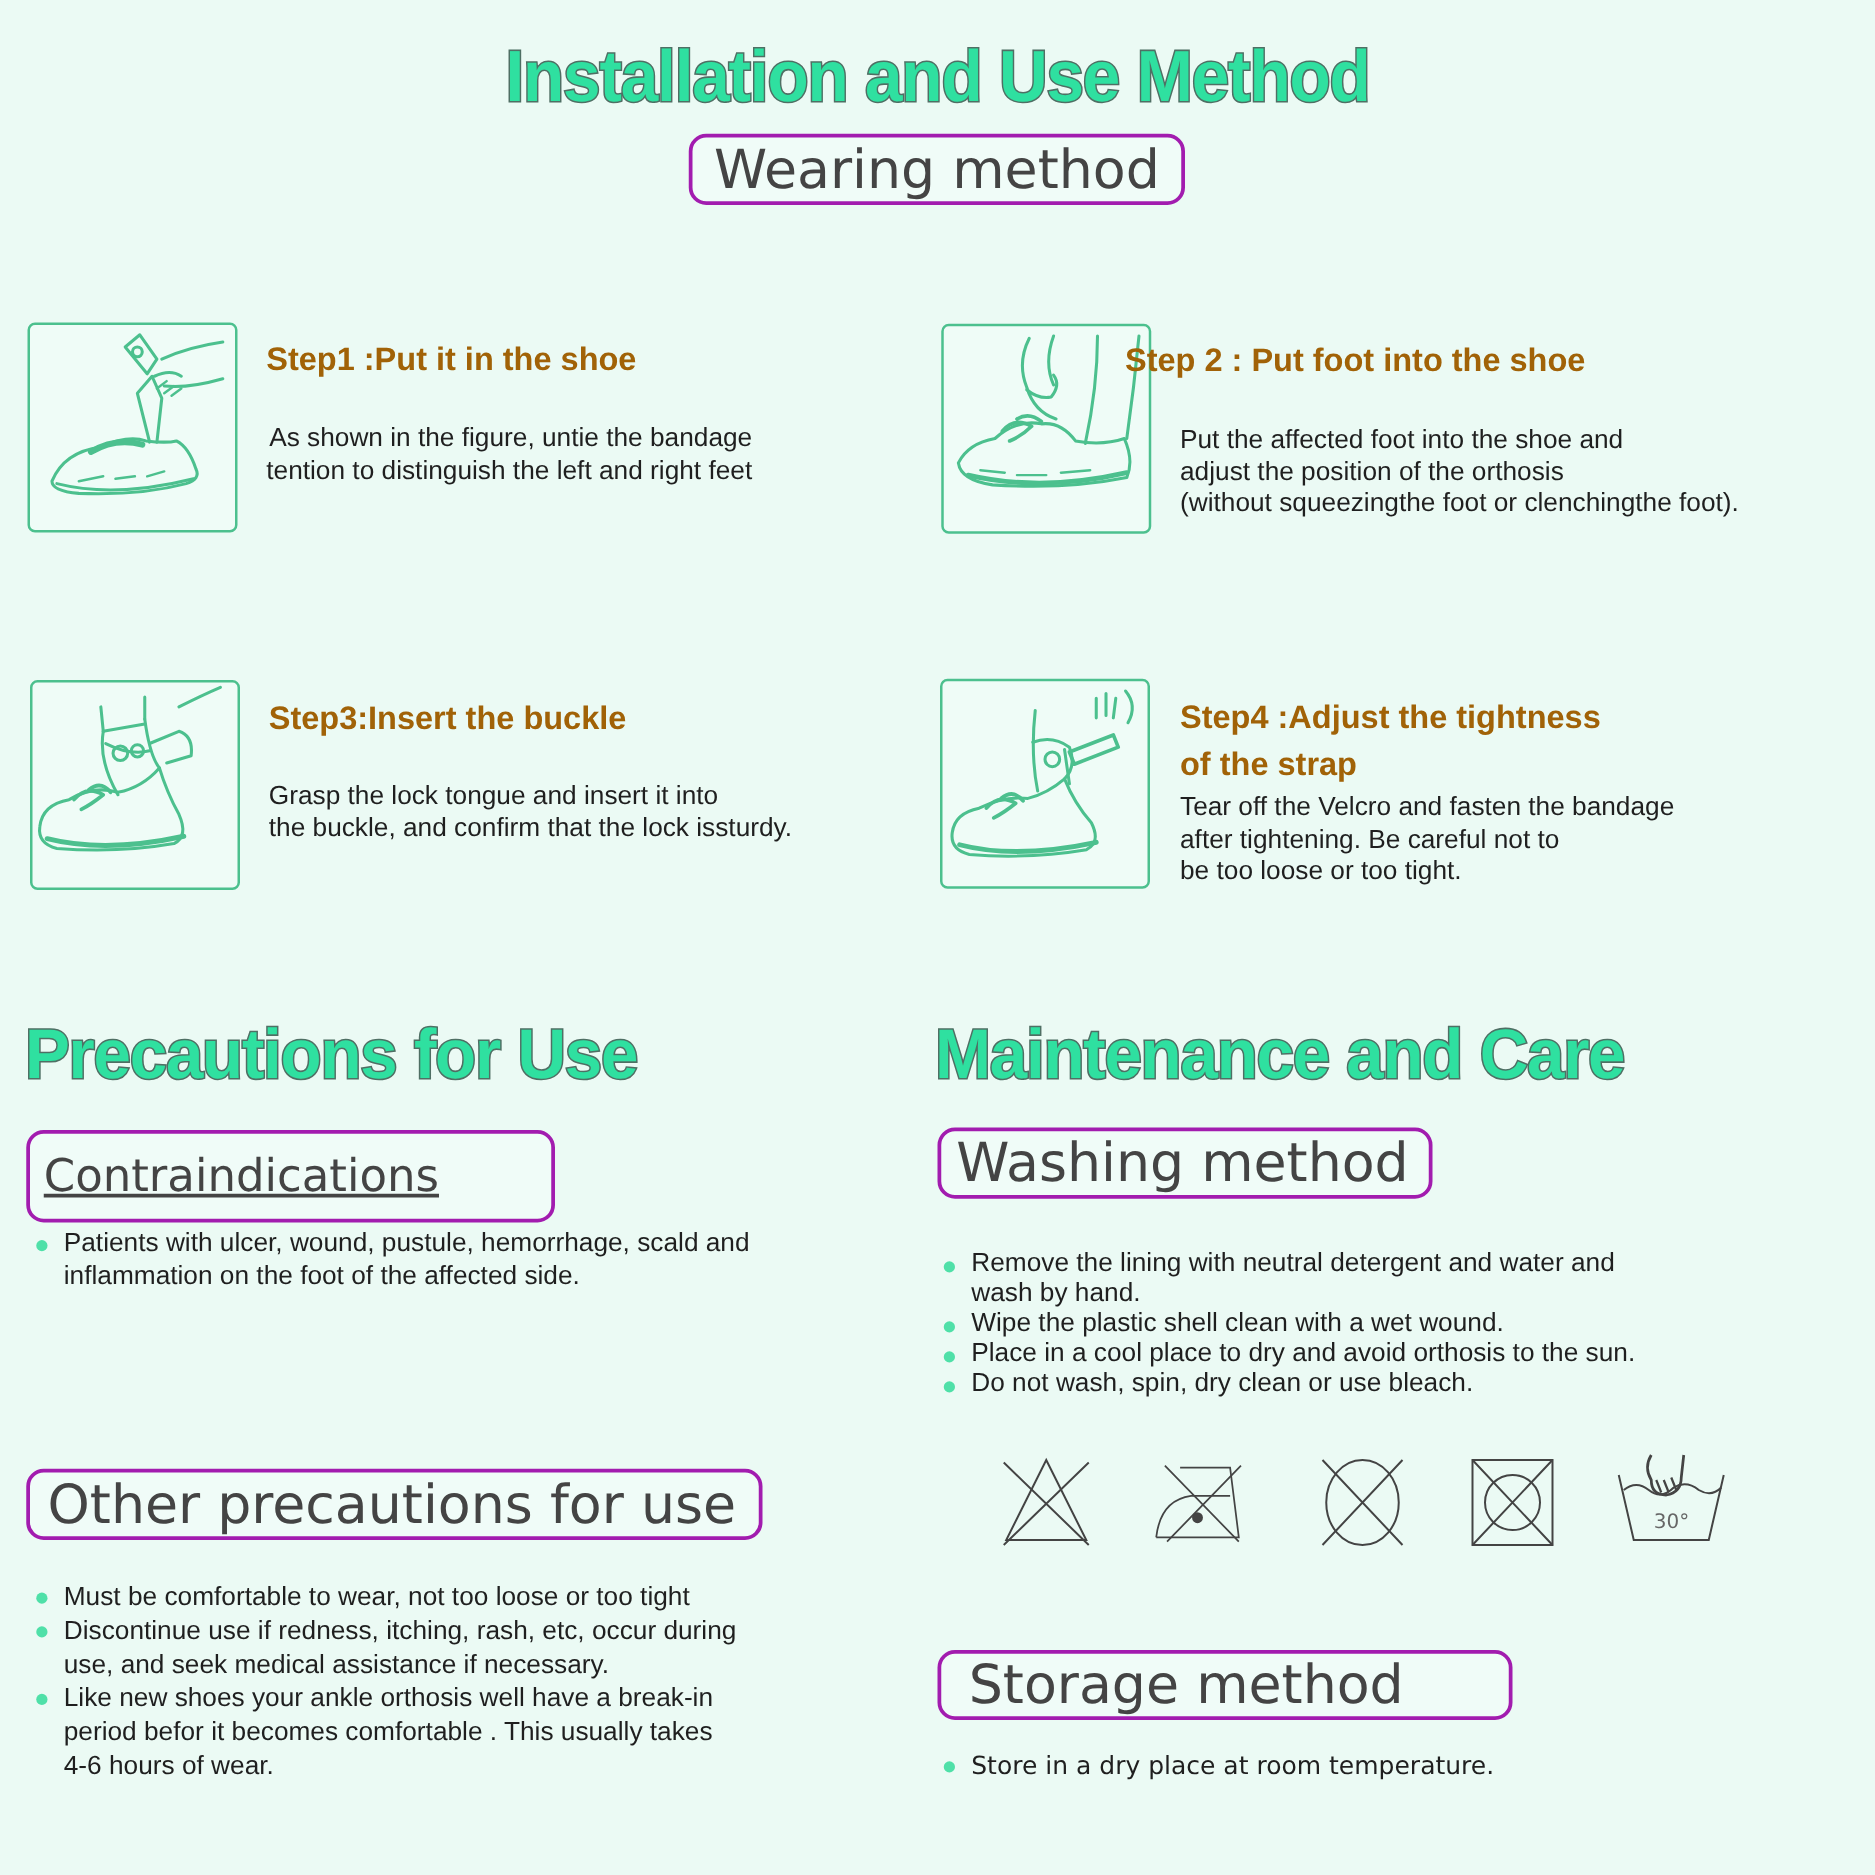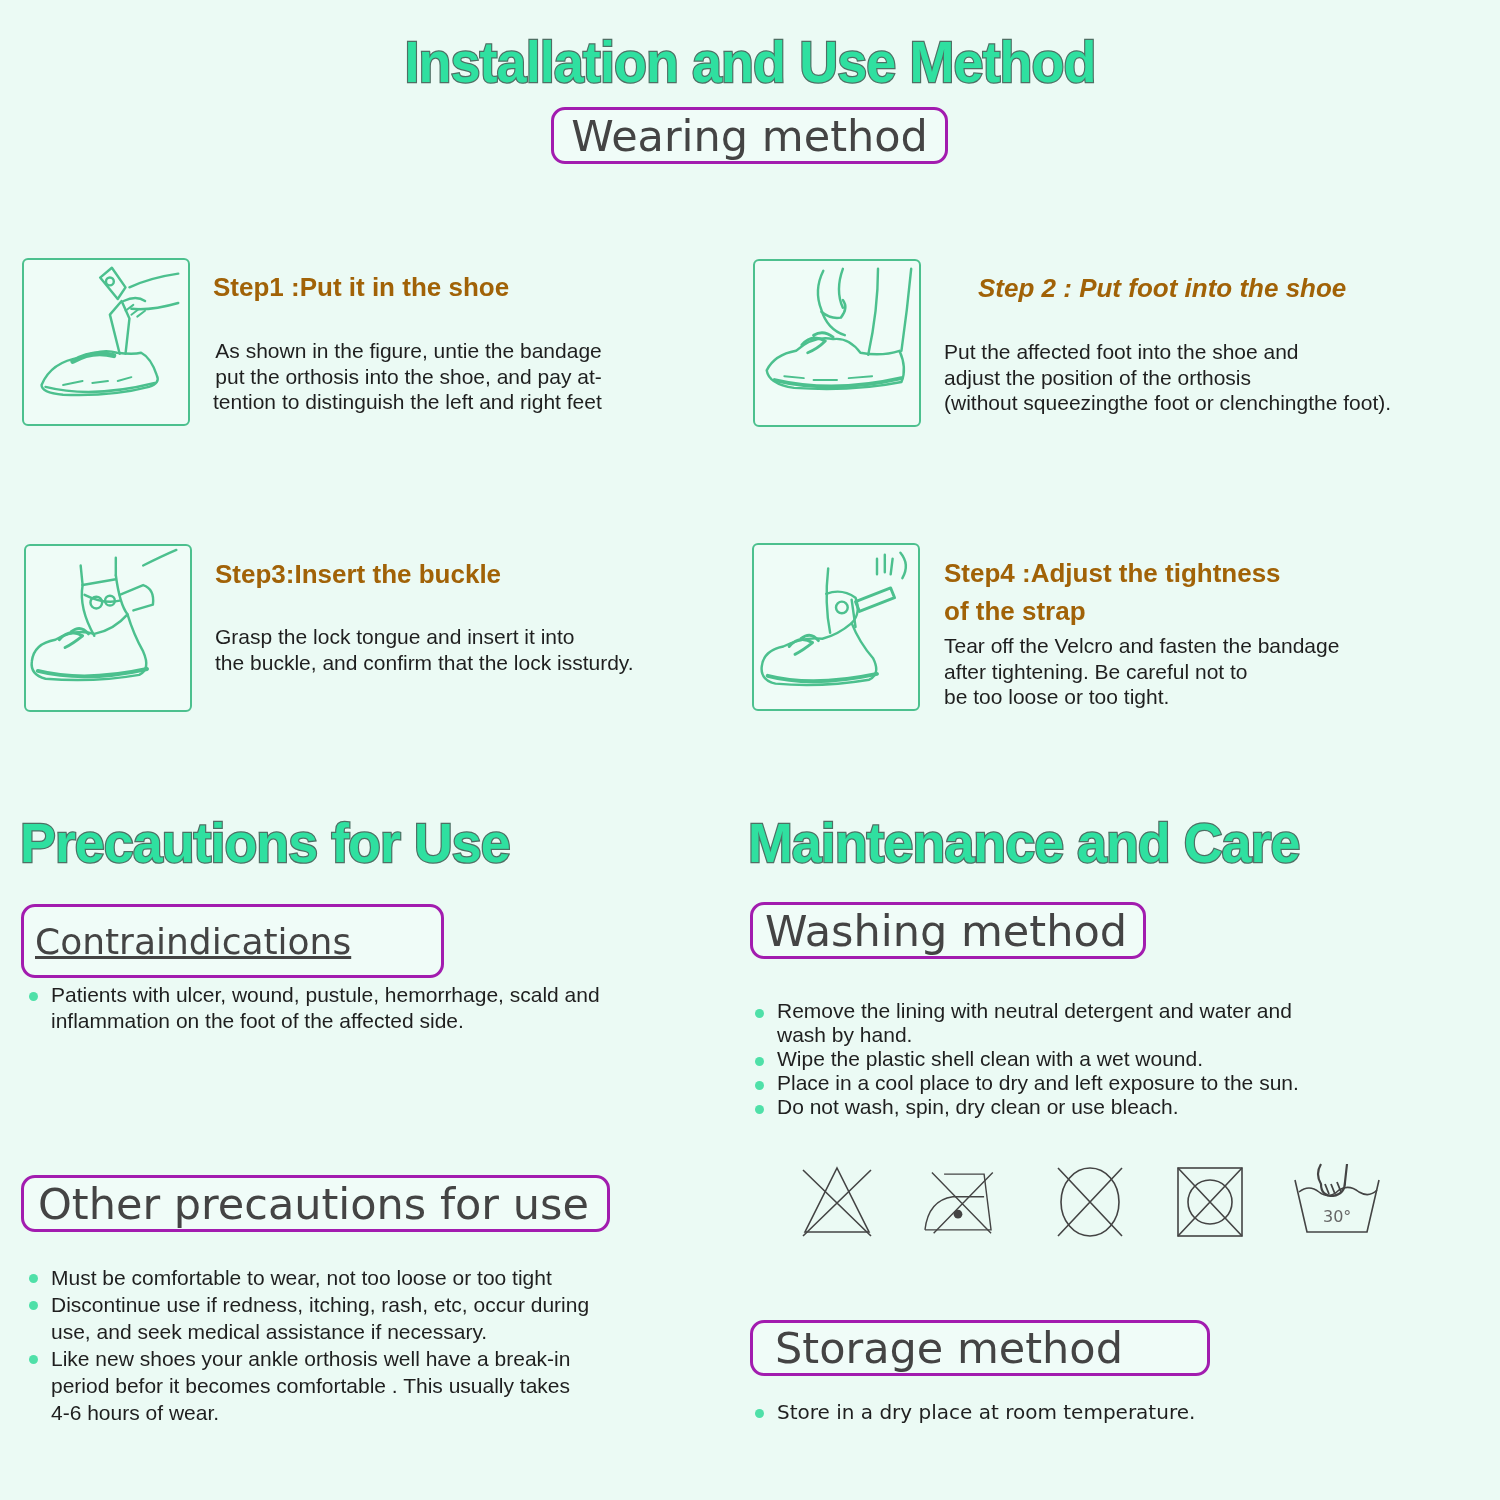--- a/index.html
+++ b/index.html
@@ -57,36 +57,35 @@
     <path d="M78 18 L90 8 L104 28 L96 40 Z"></path>
     <circle cx="88" cy="22" r="4"></circle>
     <path d="M108 28 Q130 18 158 14 M110 50 Q130 52 158 44 M102 42 Q115 36 124 42"></path>
     <path d="M104 52 L112 46 M110 56 L118 50 M116 58 L124 52" stroke-width="2"></path>
     <path d="M40 128 L60 124 M70 126 L86 124 M96 124 L110 120" stroke-width="2"></path>
   </svg>
 </div>
 <div class="abs step-title" style="left:213px; top:268px;">Step1 :Put it in the shoe</div>
 <div class="abs step-body" style="left:213px; top:338px;text-align:right;">
   <div>As shown in the figure, untie the bandage</div>
-  <div>put the orthosis into the shoe, and pay at-</div>
   <div>tention to distinguish the left and right feet</div>
 </div>
 
 <div class="abs step-img" style="left:753px; top:259px;">
   <svg viewBox="0 0 168 168" fill="none" stroke="#4cc08e" stroke-width="2.5" stroke-linejoin="round" stroke-linecap="round">
     <path d="M12 112 Q20 96 42 92 Q60 76 80 80 Q96 78 108 94 Q130 98 148 92 Q156 110 150 124 Q100 134 40 130 Q14 126 12 112 Z"></path>
     <path d="M20 122 Q80 136 150 120" stroke-width="4"></path>
     <path d="M48 86 Q58 74 72 82 Q64 90 54 94 M60 76 Q70 70 80 78" stroke-width="3"></path>
     <path d="M116 96 Q126 50 126 8 M150 92 Q156 50 160 8"></path>
     <path d="M70 10 Q60 30 68 50 Q74 70 92 76 M90 8 Q82 30 90 48"></path>
     <path d="M68 52 Q78 60 88 58 Q96 48 90 40"></path>
     <path d="M30 118 L50 120 M60 122 L84 122 M96 120 L120 118" stroke-width="2"></path>
   </svg>
 </div>
-<div class="abs step-title" style="left:978px; top:269px;font-style:italic;">Step 2 : Put foot into the shoe</div>
+<div class="abs step-title" style="left:900px; top:269px;">Step 2 : Put foot into the shoe</div>
 <div class="abs step-body" style="left:944px; top:339px;">
   <div>Put the affected foot into the shoe and</div>
   <div>adjust the position of the orthosis</div>
   <div>(without squeezingthe foot or clenchingthe foot).</div>
 </div>
 
 <div class="abs step-img" style="left:24px; top:544px;">
   <svg viewBox="0 0 168 168" fill="none" stroke="#4cc08e" stroke-width="2.5" stroke-linejoin="round" stroke-linecap="round">
     <path d="M6 118 Q8 100 30 96 Q50 84 70 90 Q90 86 104 70 Q110 90 120 108 Q128 126 116 132 Q70 140 20 136 Q4 132 6 118 Z"></path>
     <path d="M12 128 Q60 140 124 126" stroke-width="4"></path>
@@ -151,21 +150,21 @@
 
 <div class="abs big-title sec-title" style="left:748px; top:810px;">Maintenance and Care</div>
 
 <div class="abs pill" style="left:750px; top:902px; width:396px; height:57px; padding-left:12px; font-size:43px;">
   <span>Washing method</span>
 </div>
 <ul class="abs bullets" style="left:750px; top:999px; line-height:24px;">
   <li><span style="white-space:pre-line">Remove the lining with neutral detergent and water and
 wash by hand.</span></li>
   <li><span style="white-space:pre-line">Wipe the plastic shell clean with a wet wound.</span></li>
-  <li><span style="white-space:pre-line">Place in a cool place to dry and left exposure to the sun.</span></li>
+  <li><span style="white-space:pre-line">Place in a cool place to dry and avoid orthosis to the sun.</span></li>
   <li><span style="white-space:pre-line">Do not wash, spin, dry clean or use bleach.</span></li>
 </ul>
 
 <div class="abs care-icon" style="left:797px; top:1162px;">
   <svg viewBox="0 0 80 80" fill="none" stroke="#444" stroke-width="1.6">
     <path d="M40 6 L72 70 L8 70 Z"></path>
     <path d="M6 8 L74 74 M74 8 L6 74"></path>
   </svg>
 </div>
 <div class="abs care-icon" style="left:918px; top:1162px;">

